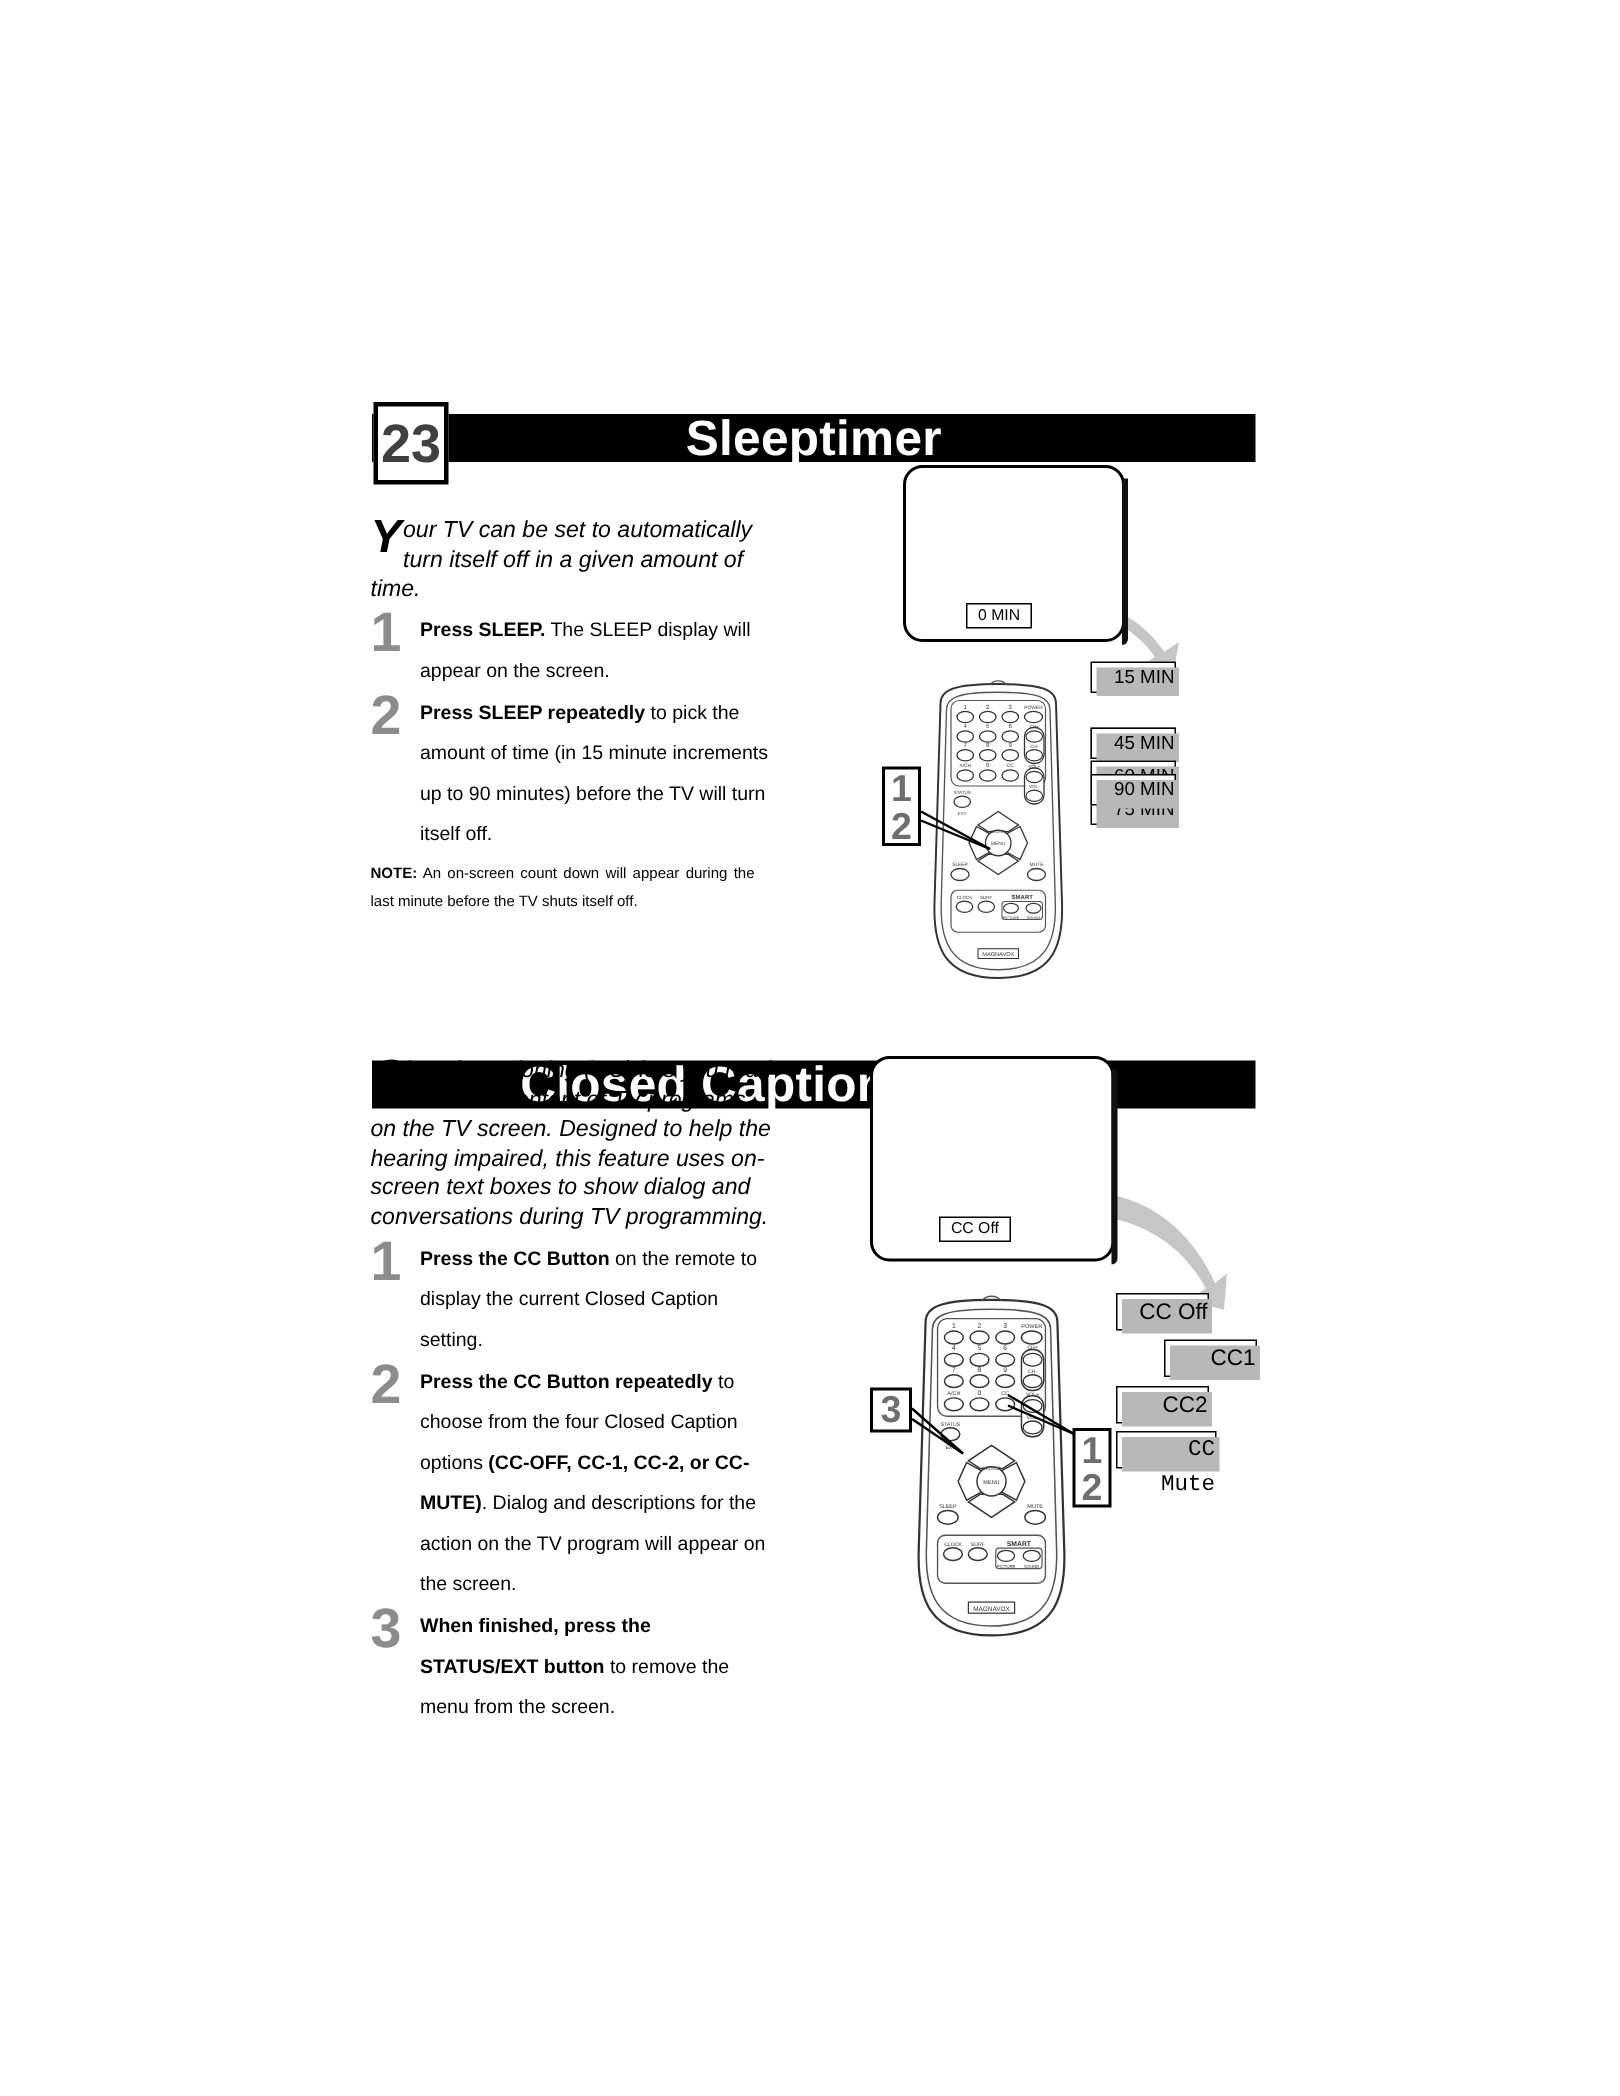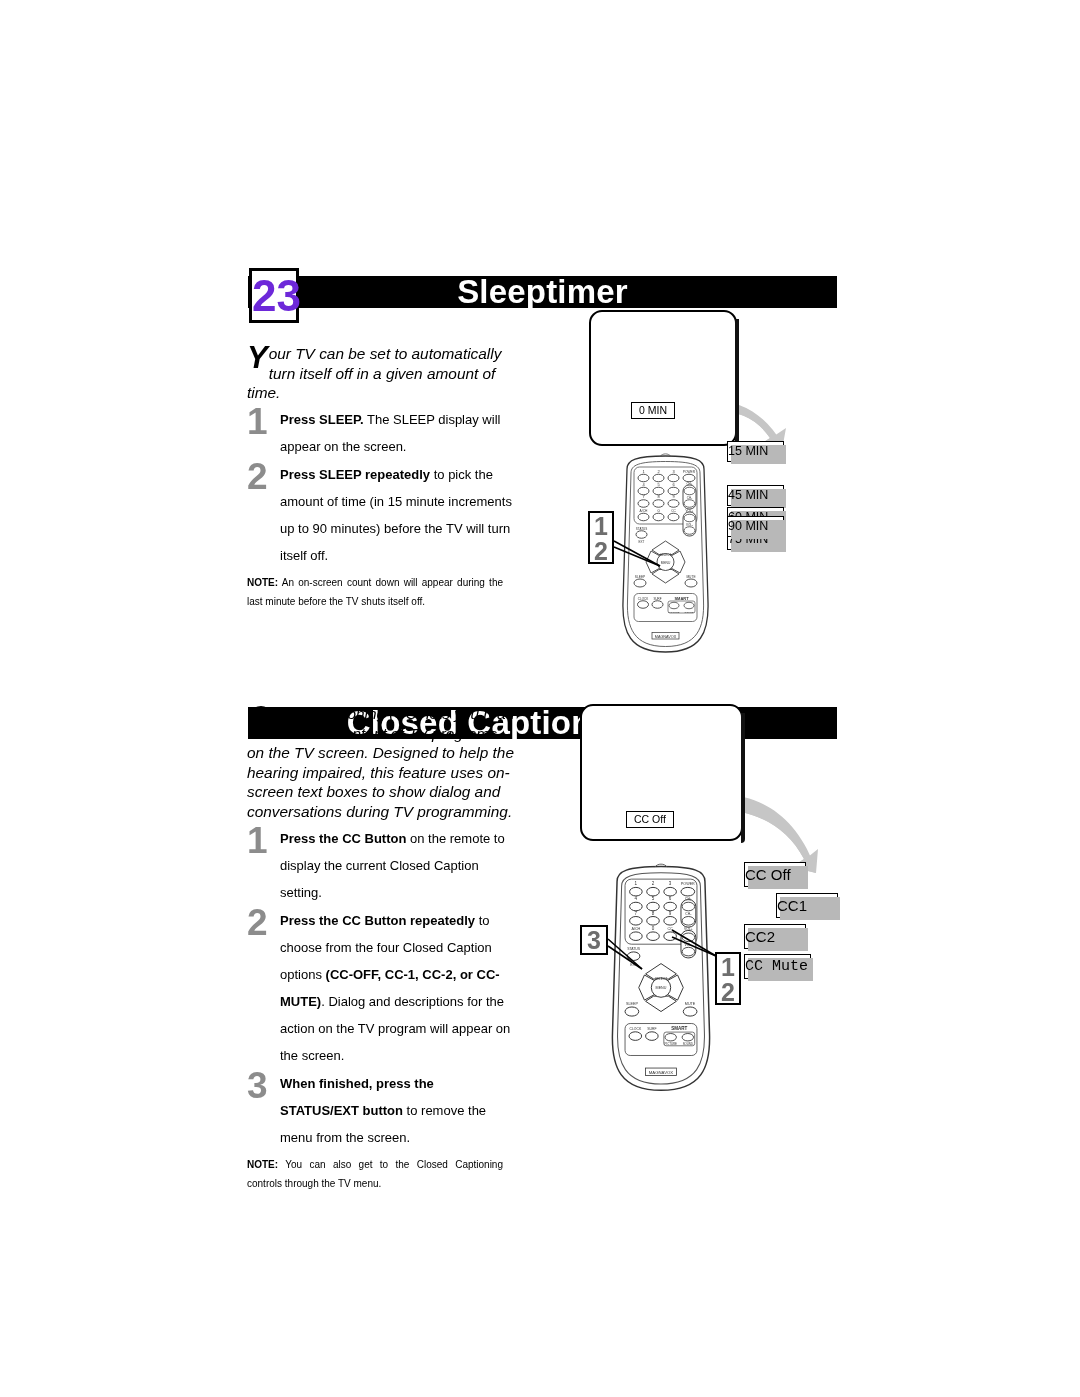--- a/index.html
+++ b/index.html
@@ -35,24 +35,25 @@
     font-size: 33px;
     letter-spacing: 0.2px;
   }
   .page-num-box {
     position: absolute;
     width: 50px;
     height: 55px;
     background: #ffffff;
     border: 3px solid #000000;
     box-sizing: border-box;
+    text-align: center;
     font-weight: bold;
-    font-size: 44px;
+    font-size: 36px;
     line-height: 50px;
-    color: #6d28d9;
+    color: #404040;
     font-family: "Liberation Sans", sans-serif;
     z-index: 5;
   }
 
   
   .col-left {
     position: absolute;
     width: 268px;
     font-size: 15.2px;
     line-height: 19.2px;
@@ -138,25 +139,26 @@
 
   
   .swoosh { position: absolute; z-index: 1; }
 
   
   .chip {
     position: absolute;
     box-sizing: border-box;
     border: 1.6px solid #000;
     background: #fff;
-    text-align: left;
+    text-align: right;
     font-size: 12.5px;
     line-height: 19px;
     height: 21px;
     z-index: 4;
+    padding-left: 12px;
   }
   .chip.shadow::after {
     content: "";
     position: absolute;
     left: 3px;
     right: -3px;
     top: 3px;
     bottom: -3px;
     background: #b8b8b8;
     z-index: -1;
@@ -220,21 +222,21 @@
     <p class="note">
       <b>NOTE:</b><span> An on-screen count down will appear during the last minute before the TV shuts itself off.</span>
     </p>
   </div>
 
   <svg class="swoosh" style="left:690px; top:388px;" width="120" height="70" viewBox="0 0 120 70">
     <path d="M2 14 C38 8, 68 20, 84 48 L96 40 L92 62 L68 58 L80 50 C64 26, 38 18, 2 26 Z" fill="#c6c6c6"></path>
     <path d="M2 14 C40 6, 74 22, 92 56 L92 62 L68 58 L80 50 C64 26, 38 18, 2 26 Z" fill="#c6c6c6"></path>
   </svg>
 
-  <div class="tv" style="left:589px; top:310px; width:148px; height:136px;">
+  <div class="tv" style="left:602px; top:310px; width:148px; height:118px;">
     <div class="tv-osd" style="left:40px; top:90px;">
       <span>0 MIN</span>
     </div>
   </div>
 
   <div class="chip shadow" style="left:727px; top:441px; width:57px;"><span>15 MIN</span></div>
   <div class="chip shadow" style="left:727px; top:463px; width:57px;margin-top:22px;"><span>30 MIN</span></div>
   <div class="chip shadow" style="left:727px; top:485px; width:57px;"><span>45 MIN</span></div>
   <div class="chip shadow" style="left:727px; top:507px; width:57px;"><span>60 MIN</span></div>
   <div class="chip shadow" style="left:727px; top:529px; width:57px;"><span>75 MIN</span></div>
@@ -357,23 +359,20 @@
       <div class="step">
         <div class="step-num">2</div>
         <p><b>Press the CC Button repeatedly</b><span> to choose from the four Closed Caption options </span><b>(CC-OFF, CC-1, CC-2, or CC-MUTE)</b><span>. Dialog and descriptions for the action on the TV program will appear on the screen.</span></p>
       </div>
       <div class="step">
         <div class="step-num">3</div>
         <p><b>When finished, press the STATUS/EXT button</b><span> to remove the menu from the screen.</span></p>
       </div>
     </div>
 
-    <p class="note">
-      <b>NOTE:</b><span> You can also get to the Closed Captioning controls through the TV menu.</span>
-    </p>
   </div>
 
   <svg class="swoosh" style="left:700px; top:785px;" width="130" height="90" viewBox="0 0 130 90">
     <path d="M2 12 C46 4, 88 24, 108 72 L118 64 L116 88 L92 82 L104 74 C84 36, 44 20, 2 26 Z" fill="#c6c6c6"></path>
     <path d="M2 12 C50 2, 94 26, 114 80 L116 88 L92 82 L104 74 C84 36, 44 20, 2 26 Z" fill="#c6c6c6"></path>
   </svg>
 
   <div class="tv" style="left:580px; top:704px; width:163px; height:137px;">
     <div class="tv-osd" style="left:44px; top:105px;">
       <span>CC Off</span>

